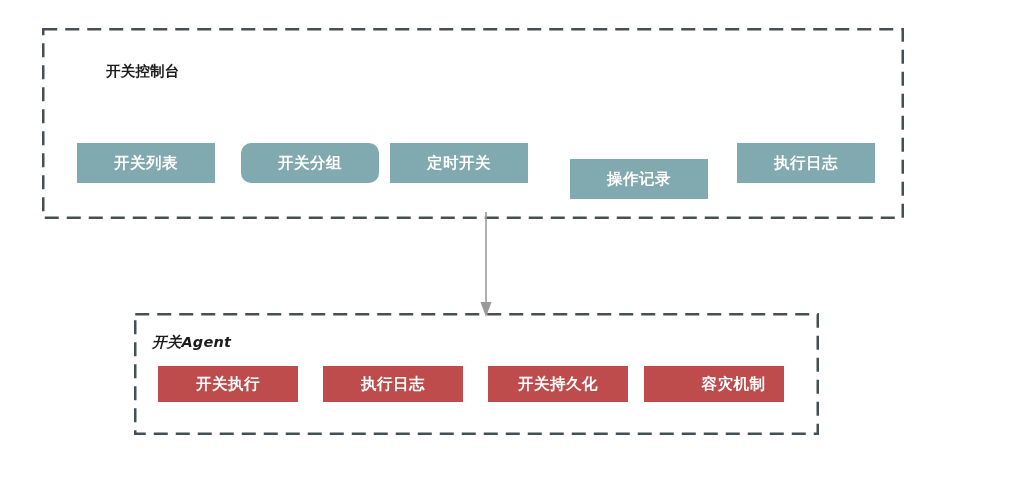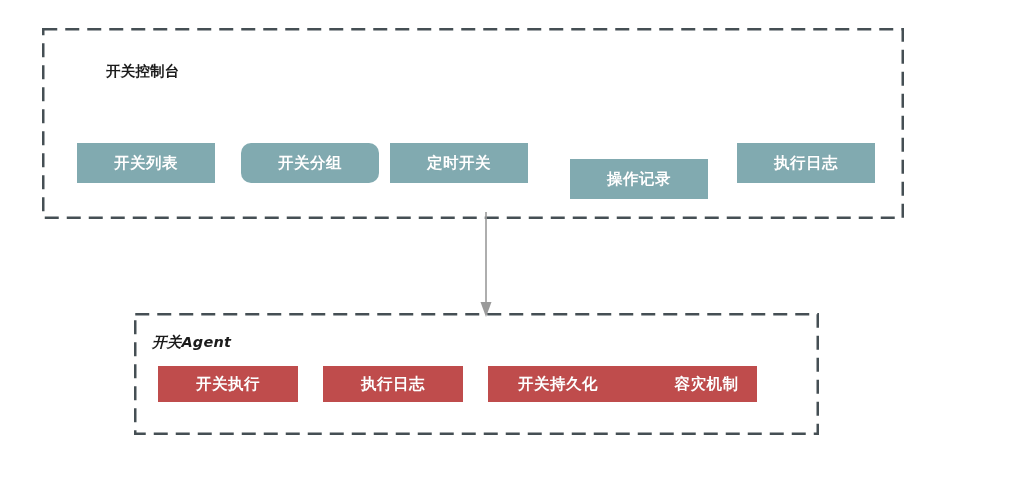--- a/index.html
+++ b/index.html
@@ -113,21 +113,21 @@
 
   
   .red-row-item {
     top: 366px;
     width: 140px;
     height: 36px;
   }
   #node-switch-exec    { left: 158px; }
   #node-exec-log       { left: 323px; text-align: right; }
   #node-switch-persist { left: 488px; }
-  #node-dr-mechanism   { left: 617px; padding-left: 39px; }
+  #node-dr-mechanism   { left: 644px; padding-left: 39px; }
 
   
   #connector-console-agent {
     position: absolute;
     left: 455px;
     top: 212px;
     width: 62px;
     height: 108px;
     pointer-events: none;
   }

